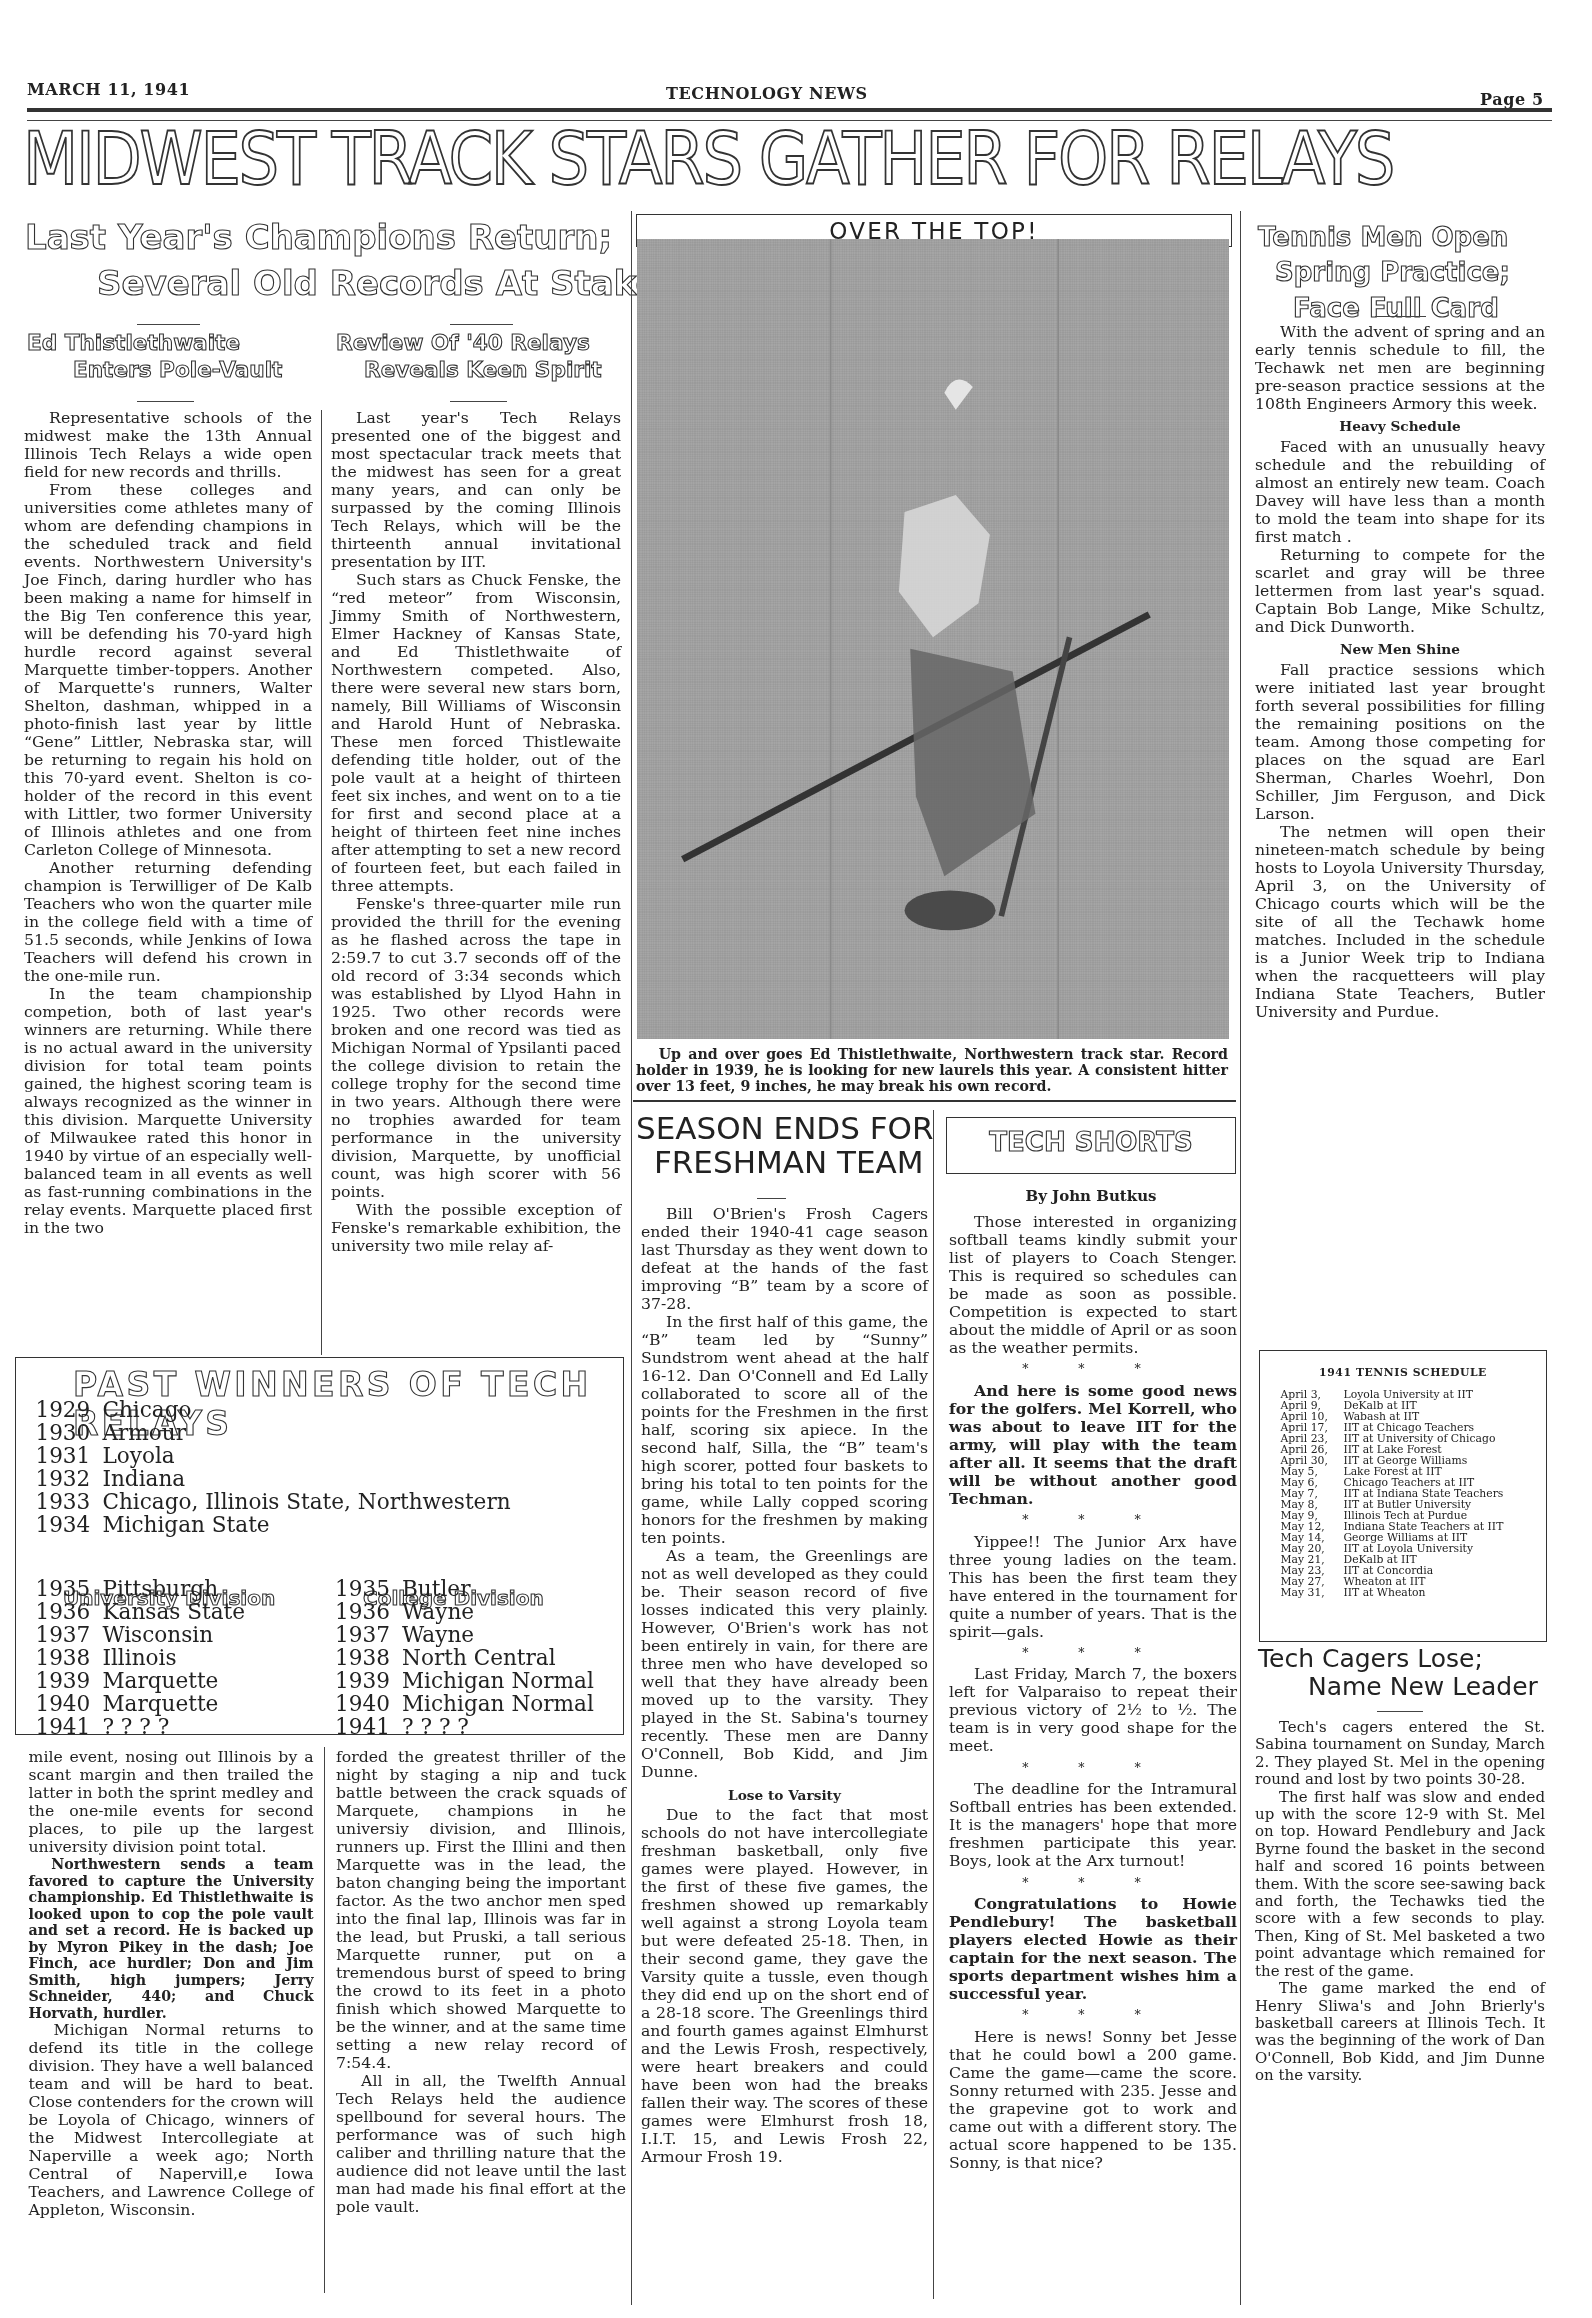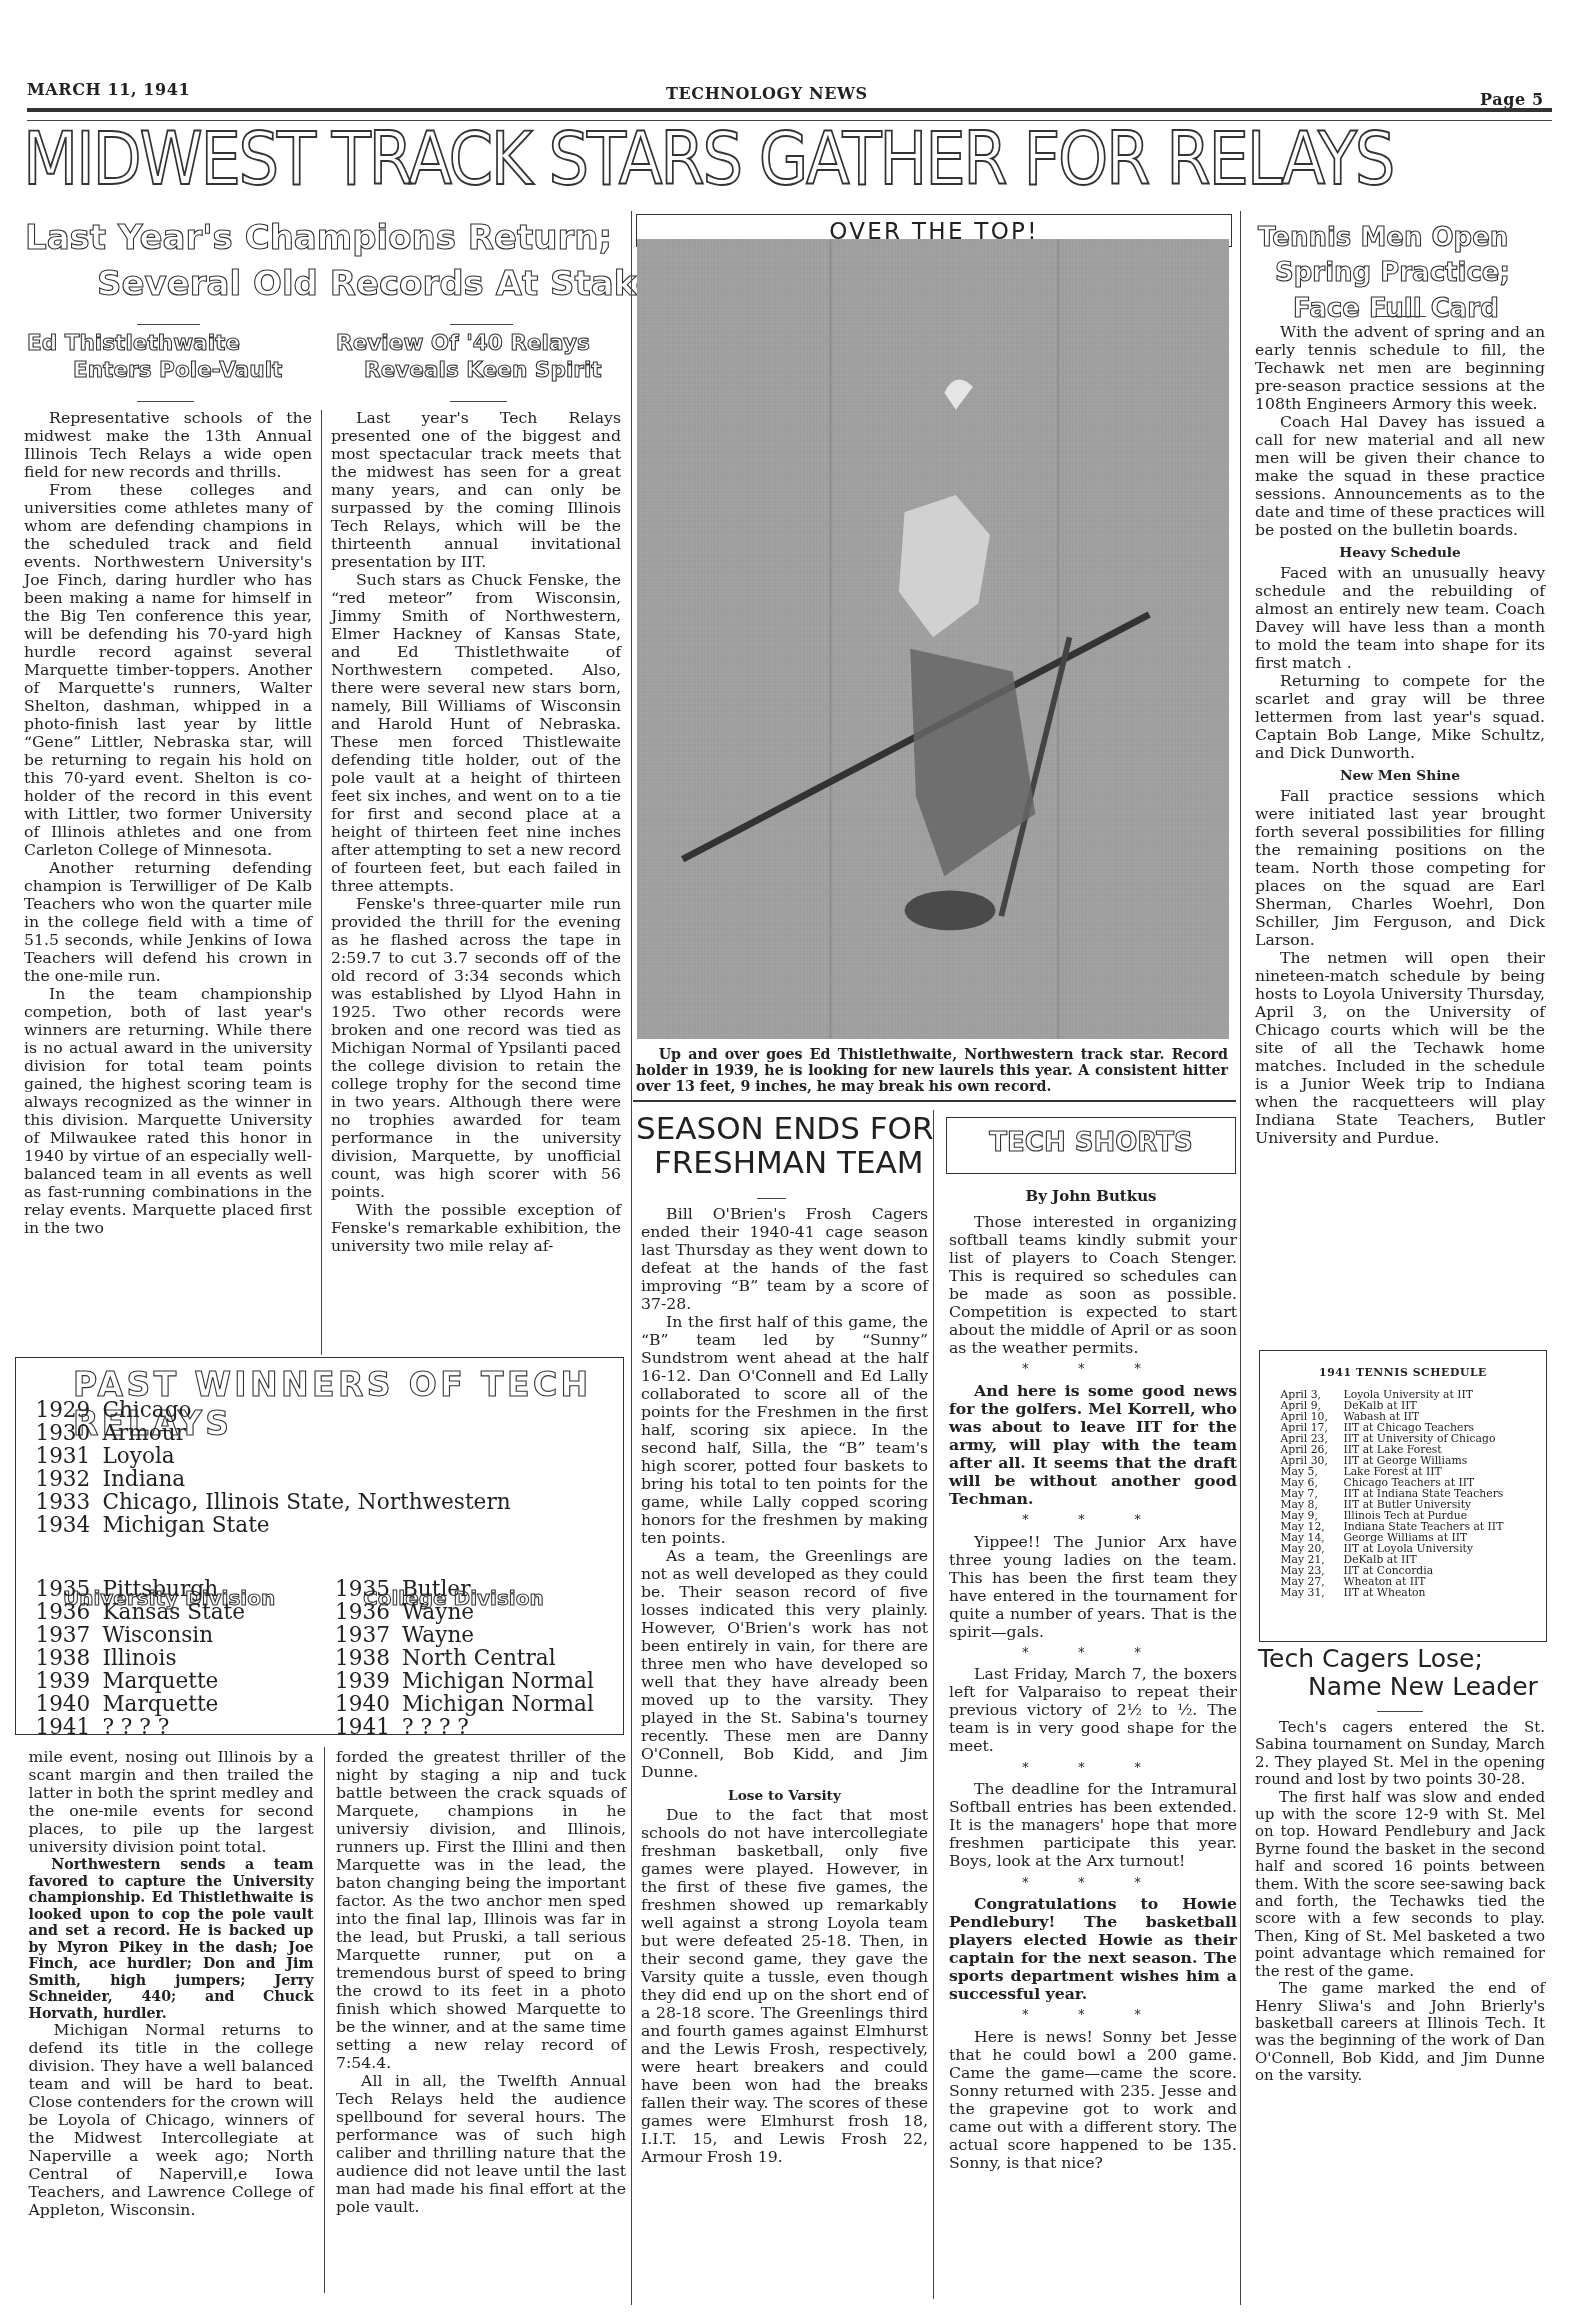--- a/index.html
+++ b/index.html
@@ -168,26 +168,25 @@
 </div>
 <div class="vrule" style="left:1240px;top:211px;height:2094px;"></div>
 
 <div class="abs hd" style="left:1258px;top:222px;font-size:26px;">Tennis Men Open</div>
 <div class="abs hd" style="left:1275px;top:257px;font-size:26px;">Spring Practice;</div>
 <div class="abs hd" style="left:1293px;top:293px;font-size:26px;">Face Full Card</div>
 
 <div class="col" style="left:1255px;top:307px;width:290px;margin-top:5.7px;">
   <div class="smallrule" style="width:51px;margin:3.4px auto 5.7px;"></div>
   <p>With the advent of spring and an early tennis schedule to fill, the Techawk net men are beginning pre-season practice sessions at the 108th Engineers Armory this week.</p>
-  <p>Coach Hal Davey has issued a call for new material and all new men will be given their chance to make the squad in these practice sessions. Announcements as to the date and time of these practices will be posted on the bulletin boards.</p>
   <div class="sub">Heavy Schedule</div>
   <p>Faced with an unusually heavy schedule and the rebuilding of almost an entirely new team. Coach Davey will have less than a month to mold the team into shape for its first match .</p>
   <p>Returning to compete for the scarlet and gray will be three lettermen from last year's squad. Captain Bob Lange, Mike Schultz, and Dick Dunworth.</p>
   <div class="sub">New Men Shine</div>
-  <p>Fall practice sessions which were initiated last year brought forth several possibilities for filling the remaining positions on the team. North those competing for places on the squad are Earl Sherman, Charles Woehrl, Don Schiller, Jim Ferguson, and Dick Larson.</p>
+  <p>Fall practice sessions which were initiated last year brought forth several possibilities for filling the remaining positions on the team. Among those competing for places on the squad are Earl Sherman, Charles Woehrl, Don Schiller, Jim Ferguson, and Dick Larson.</p>
   <p>The netmen will open their nineteen-match schedule by being hosts to Loyola University Thursday, April 3, on the University of Chicago courts which will be the site of all the Techawk home matches. Included in the schedule is a Junior Week trip to Indiana when the racquetteers will play Indiana State Teachers, Butler University and Purdue.</p>
 </div>
 
 <div class="box" style="left:1259px;top:1350px;width:286px;height:290px;border-width:1.1px;">
   <div class="abs" style="left:0;width:100%;text-align:center;top:15px;font-weight:bold;font-size:10.8px;letter-spacing:0.6px;">1941 TENNIS SCHEDULE</div>
   <div class="abs" style="left:20.5px;top:38px;">
     <div class="sched"><span class="d">April 3,</span><span>Loyola University at IIT</span></div>
     <div class="sched"><span class="d">April 9,</span><span>DeKalb at IIT</span></div>
     <div class="sched"><span class="d">April 10,</span><span>Wabash at IIT</span></div>
     <div class="sched"><span class="d">April 17,</span><span>IIT at Chicago Teachers</span></div>

